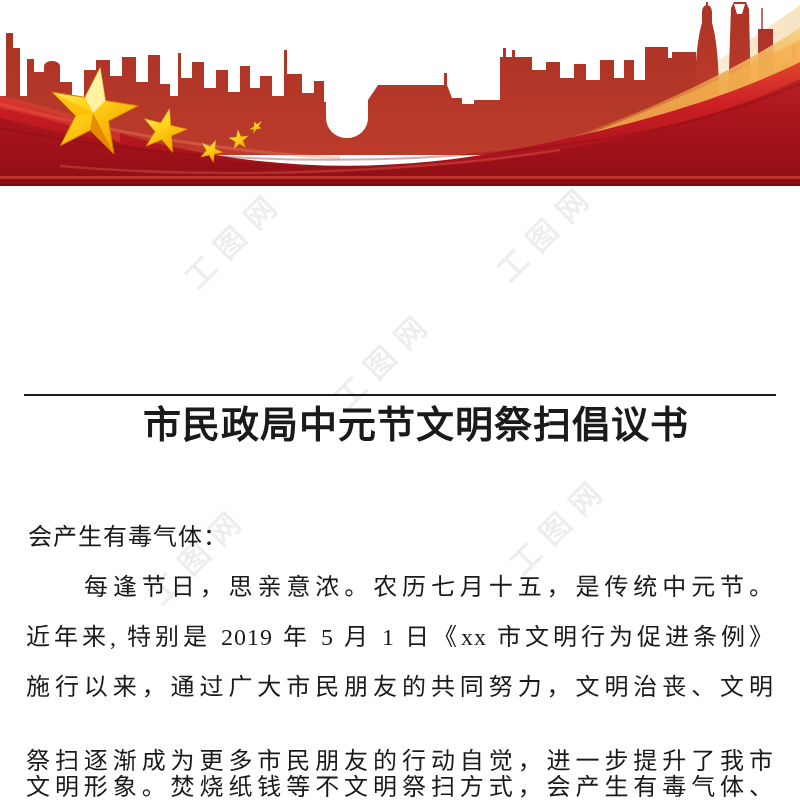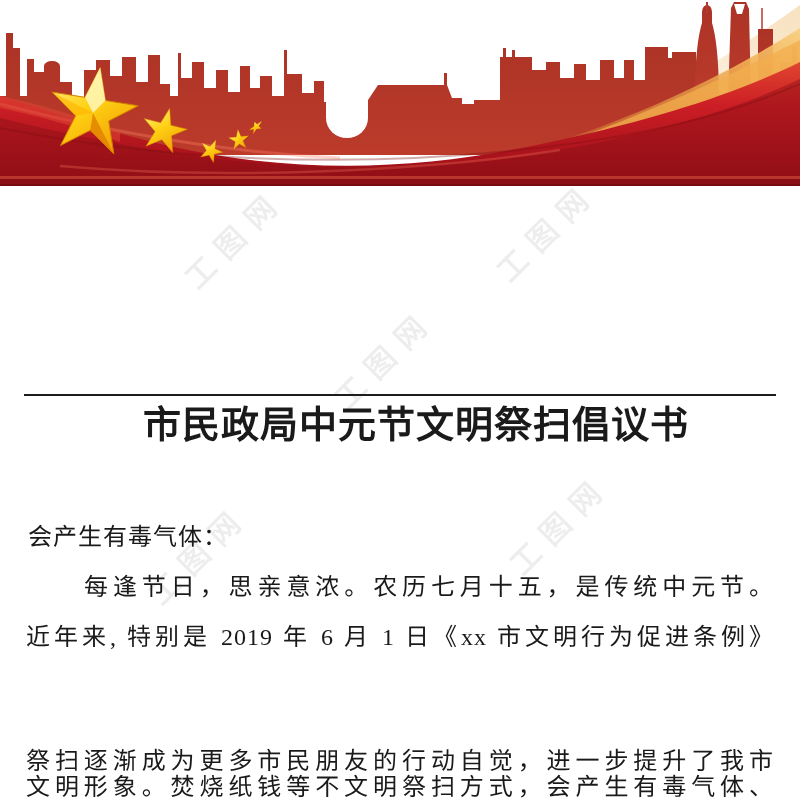--- a/index.html
+++ b/index.html
@@ -156,16 +156,17 @@
       <div class="wm" style="left: 558px; top: 523px; color: rgba(0, 0, 0, 0.07);">工图网</div>
     </div>
 
   <div class="divider"></div>
 
   <h1 class="doc-title">市民政局中元节文明祭扫倡议书</h1>
 
   <div class="greeting">会产生有毒气体：</div>
 
   <div class="body-line bl-0">每逢节日，思亲意浓。农历七月十五，是传统中元节。</div>
-  <div class="body-line bl-1">近年来, 特别是 2019 年 6 月 1 日《xx 市文明行为促进条例》</div>
+  <div class="body-line bl-1">近年来, 特别是 2019 年 5 月 1 日《xx 市文明行为促进条例》</div>
+  <div class="body-line bl-2">施行以来，通过广大市民朋友的共同努力，文明治丧、文明</div>
   <div class="body-line bl-3">祭扫逐渐成为更多市民朋友的行动自觉，进一步提升了我市</div>
   <div class="body-line bl-4">文明形象。焚烧纸钱等不文明祭扫方式，会产生有毒气体、</div>
 </div>
 
 </body></html>

